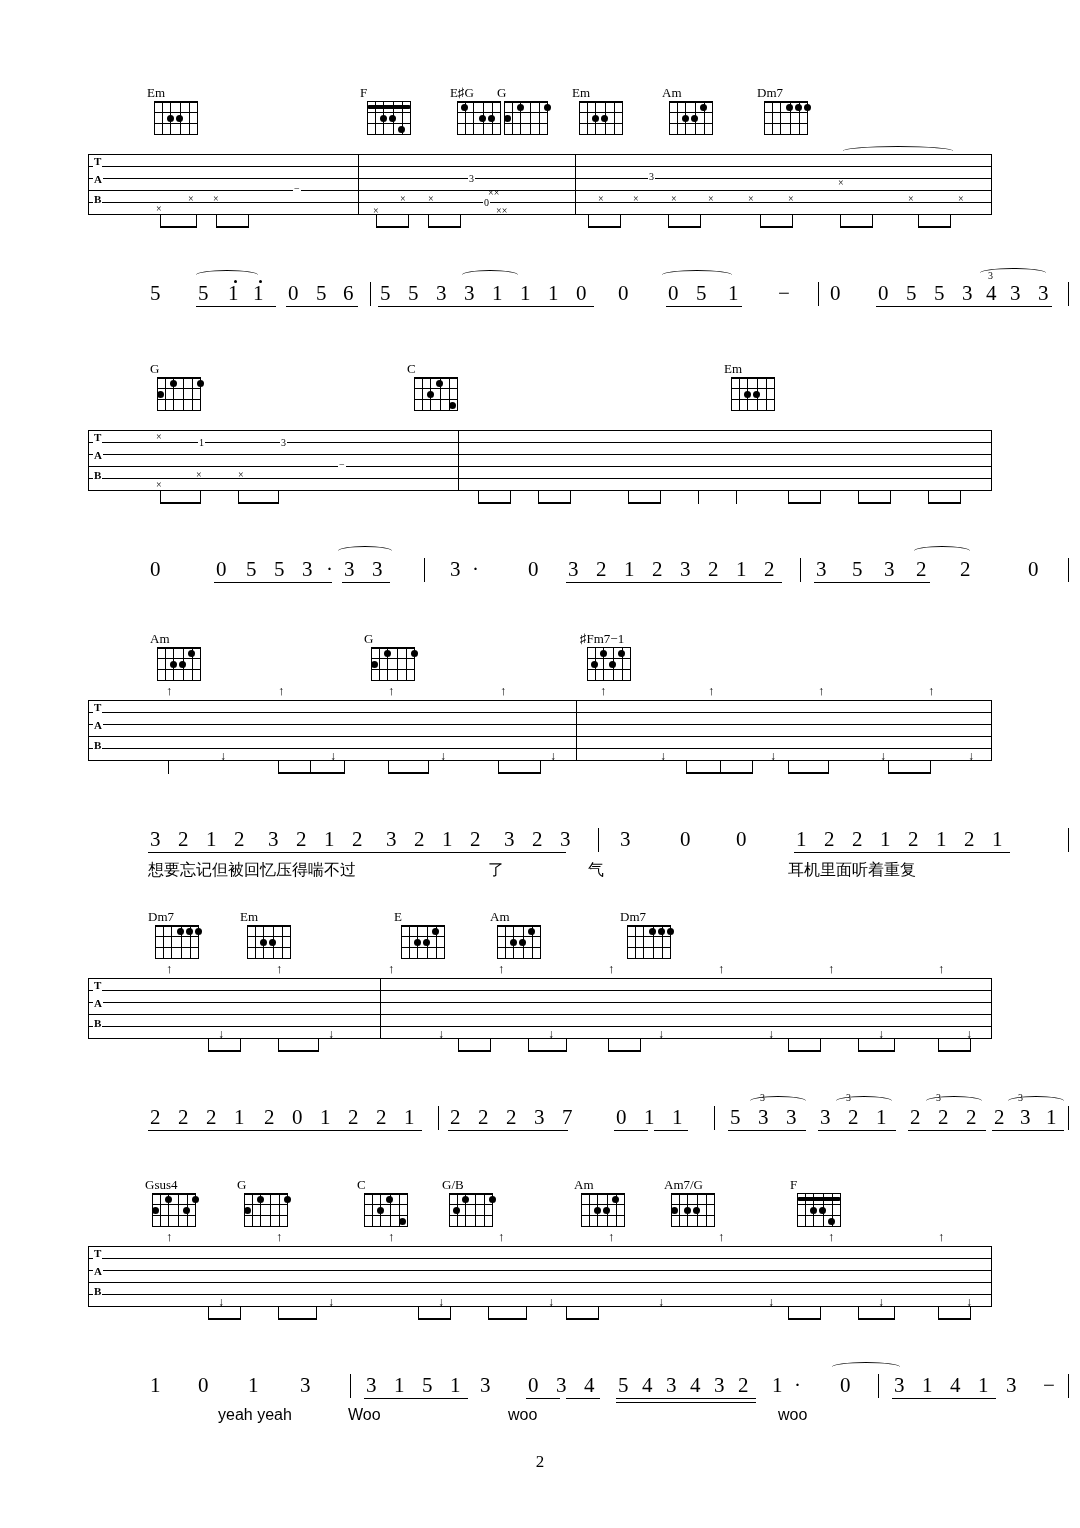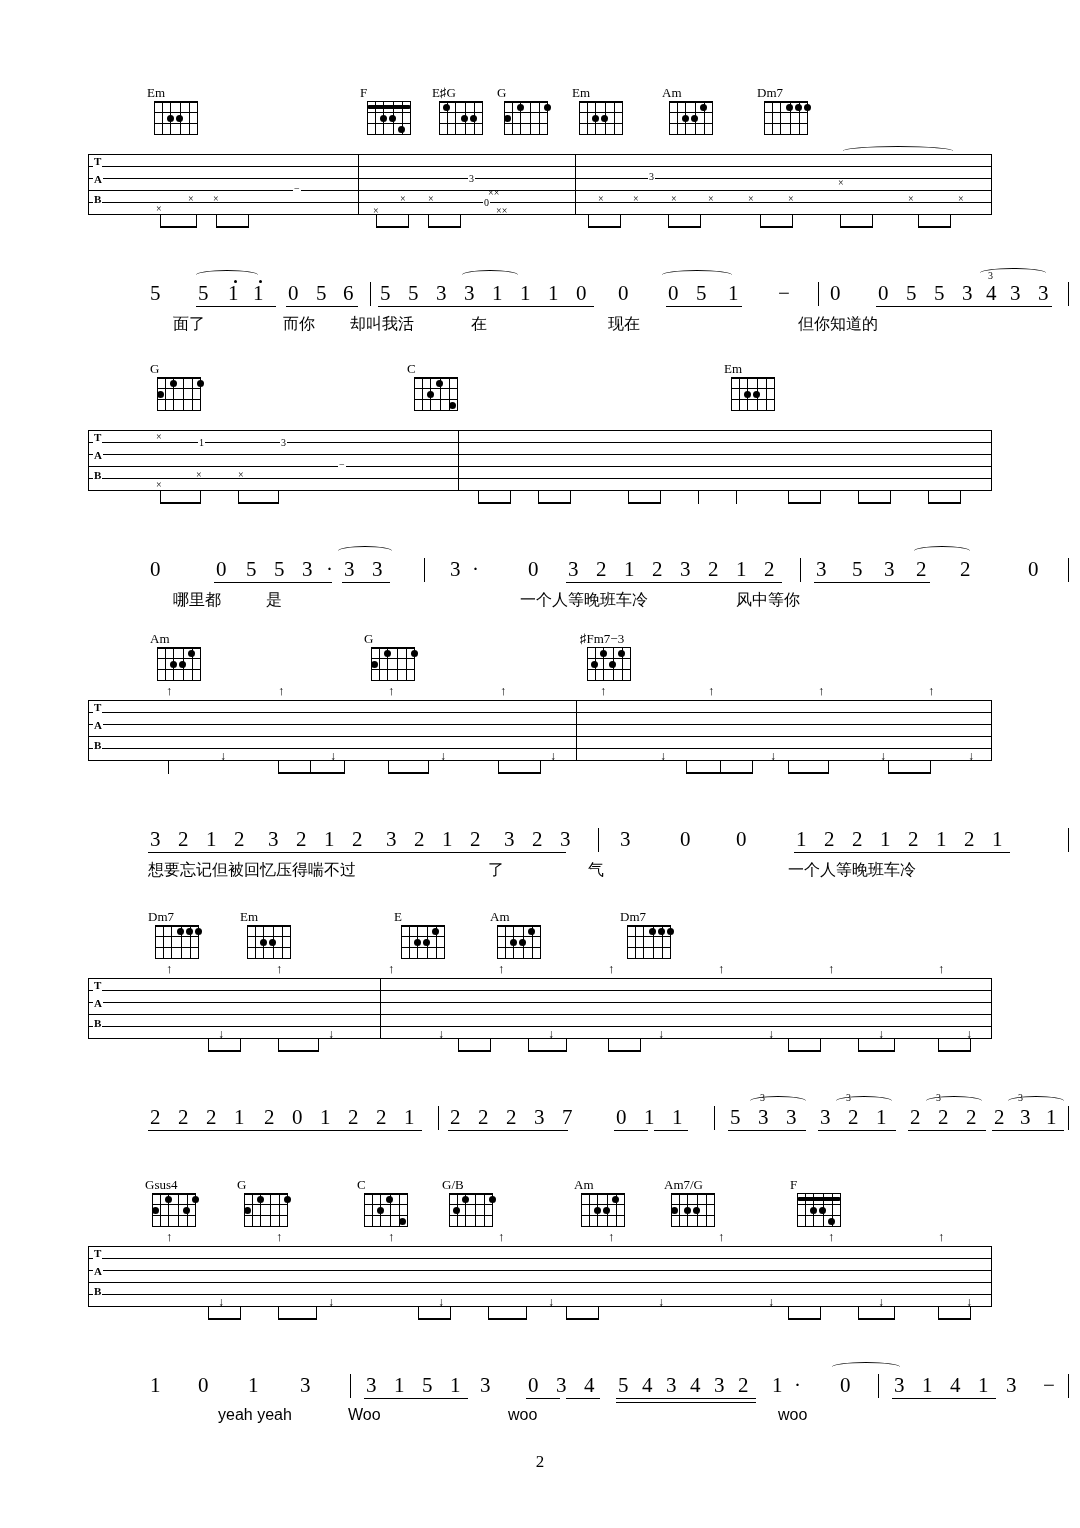--- a/index.html
+++ b/index.html
@@ -92,21 +92,21 @@
           <div class="hl" style="top:11px;"></div>
             <div class="hl" style="top:22px;"></div>
             <div class="hl" style="top:33px;"></div>
           <div class="barre" style="left:0;top:4px;width:44px;"></div>
           <div class="dot" style="left:13px;top:14px;"></div>
             <div class="dot" style="left:22px;top:14px;"></div>
           <div class="dot" style="left:31px;top:25px;"></div>
         </div>
       </div>
 
-      <div class="chord" style="left:430px;">
+      <div class="chord" style="left:448px;">
         <div class="cname">E♯G</div>
         <div class="grid">
           <div class="nut"></div>
           <div class="vl" style="left:0;"></div>
             <div class="vl" style="left:8px;"></div>
             <div class="vl" style="left:16px;"></div>
           <div class="vl" style="left:26px;"></div>
             <div class="vl" style="left:35px;"></div>
             <div class="vl" style="left:43px;"></div>
           <div class="hl" style="top:11px;"></div>
@@ -307,28 +307,20 @@
       <div class="u1" style="left:788px;top:24px;width:64px;"></div>
       <div class="u1" style="left:844px;top:24px;width:62px;"></div>
       <div class="u1" style="left:896px;top:24px;width:68px;"></div>
       <div class="vb" style="left:980px;top:0;height:24px;"></div>
       <div class="slur" style="left:108px;top:-12px;width:62px;"></div>
       <div class="slur" style="left:374px;top:-12px;width:56px;"></div>
       <div class="slur" style="left:574px;top:-12px;width:70px;"></div>
       <div class="slur" style="left:892px;top:-14px;width:66px;"></div>
     </div>
 
-    <div class="lyric" style="top:228px;">
-      <span style="left:85px;">面了</span>
-      <span style="left:195px;">而你</span>
-      <span style="left:262px;">却叫我活</span>
-      <span style="left:383px;">在</span>
-      <span style="left:520px;">现在</span>
-      <span style="left:710px;">但你知道的</span>
-    </div>
   </div>
 
   <div class="system" style="top:362px;">
     <div class="chords">
       <div class="chord" style="left:148px;">
         <div class="cname">G</div>
         <div class="grid">
           <div class="nut"></div>
           <div class="vl" style="left:0;"></div>
             <div class="vl" style="left:8px;"></div>
@@ -468,26 +460,20 @@
       <div class="n" style="left:796px;">3</div>
       <div class="n" style="left:828px;">2</div>
       <div class="u1" style="left:726px;top:24px;width:72px;"></div>
       <div class="u1" style="left:794px;top:24px;width:48px;"></div>
       <div class="n" style="left:872px;">2</div>
       <div class="n" style="left:940px;">0</div>
       <div class="slur" style="left:826px;top:-12px;width:56px;"></div>
       <div class="vb" style="left:980px;top:0;height:24px;"></div>
     </div>
 
-    <div class="lyric" style="top:228px;">
-      <span style="left:85px;">哪里都</span>
-      <span style="left:178px;">是</span>
-      <span style="left:432px;">一个人等晚班车冷</span>
-      <span style="left:648px;">风中等你</span>
-    </div>
   </div>
 
   <div class="system" style="top:632px;">
     <div class="chords">
       <div class="chord" style="left:148px;">
         <div class="cname">Am</div>
         <div class="grid">
           <div class="nut"></div>
           <div class="vl" style="left:0;"></div>
             <div class="vl" style="left:8px;"></div>
@@ -515,21 +501,21 @@
             <div class="vl" style="left:43px;"></div>
           <div class="hl" style="top:11px;"></div>
             <div class="hl" style="top:22px;"></div>
             <div class="hl" style="top:33px;"></div>
           <div class="dot" style="left:0px;top:14px;"></div>
             <div class="dot" style="left:13px;top:3px;"></div>
           <div class="dot" style="left:40px;top:3px;"></div>
         </div>
       </div>
       <div class="chord" style="left:578px;">
-        <div class="cname">♯Fm7−3</div>
+        <div class="cname">♯Fm7−1</div>
         <div class="grid">
           <div class="nut" style="height:1px;"></div>
           <div class="vl" style="left:0;"></div>
             <div class="vl" style="left:8px;"></div>
             <div class="vl" style="left:16px;"></div>
           <div class="vl" style="left:26px;"></div>
             <div class="vl" style="left:35px;"></div>
             <div class="vl" style="left:43px;"></div>
           <div class="hl" style="top:11px;"></div>
             <div class="hl" style="top:22px;"></div>
@@ -637,21 +623,21 @@
       <div class="u1" style="left:762px;top:24px;width:64px;"></div>
       <div class="u1" style="left:818px;top:24px;width:64px;"></div>
       <div class="u1" style="left:874px;top:24px;width:48px;"></div>
       <div class="vb" style="left:980px;top:0;height:24px;"></div>
     </div>
 
     <div class="lyric" style="top:228px;">
       <span style="left:60px;">想要忘记但被回忆压得喘不过</span>
       <span style="left:400px;">了</span>
       <span style="left:500px;">气</span>
-      <span style="left:700px;">一个人等晚班车冷</span>
+      <span style="left:700px;">耳机里面听着重复</span>
     </div>
   </div>
 
   <div class="system" style="top:910px;">
     <div class="chords">
       <div class="chord" style="left:146px;">
         <div class="cname">Dm7</div>
         <div class="grid">
           <div class="nut"></div>
           <div class="vl" style="left:0;"></div>

